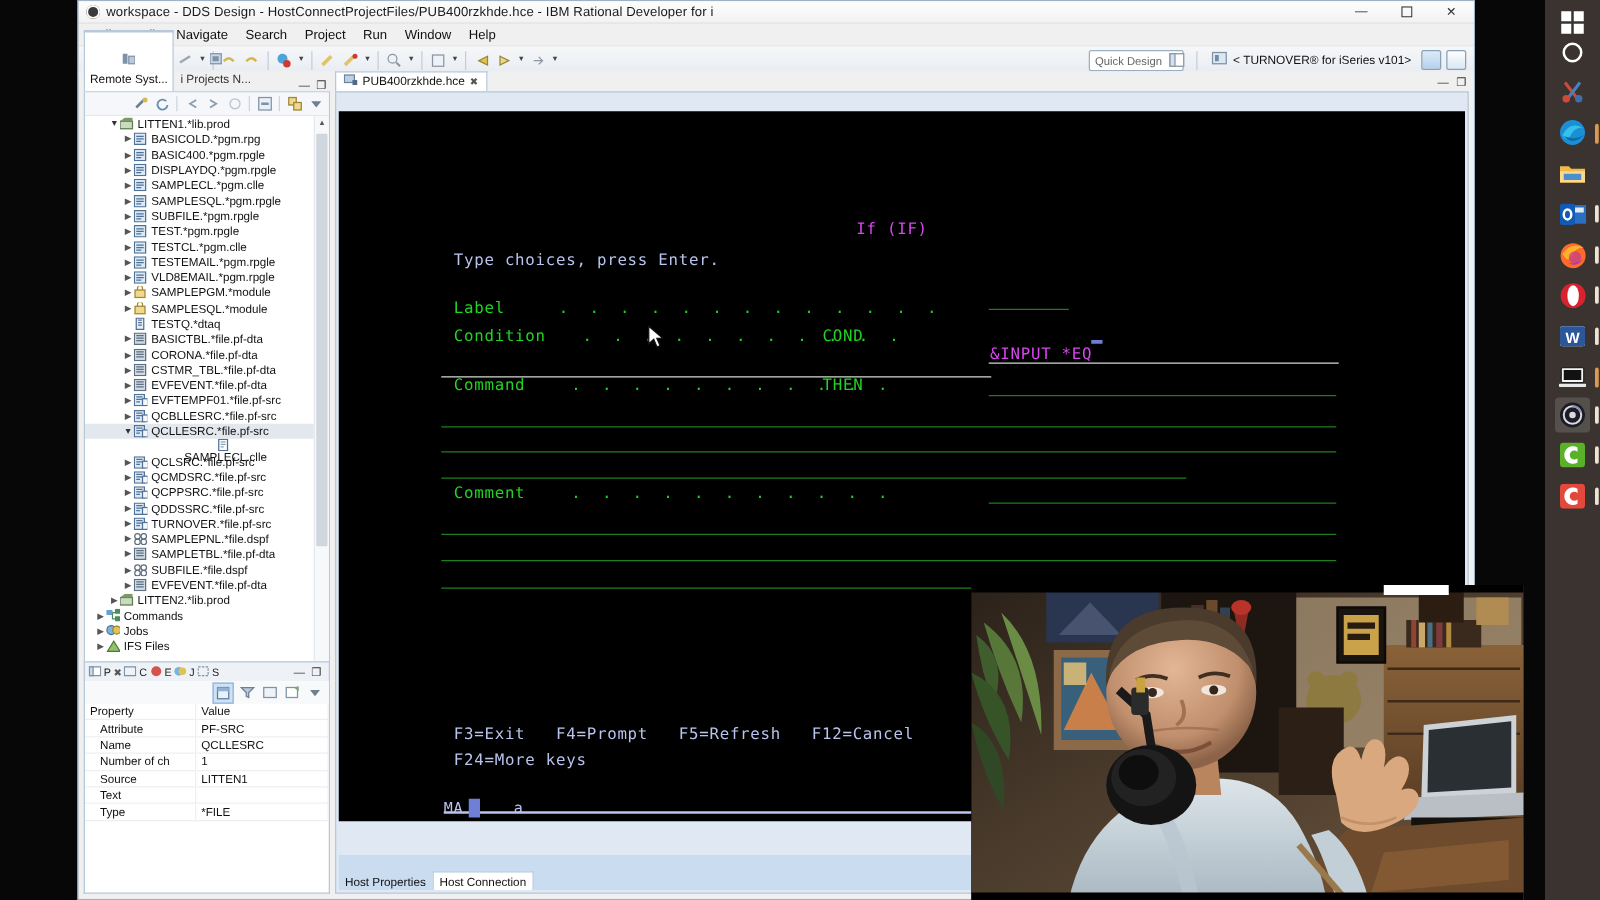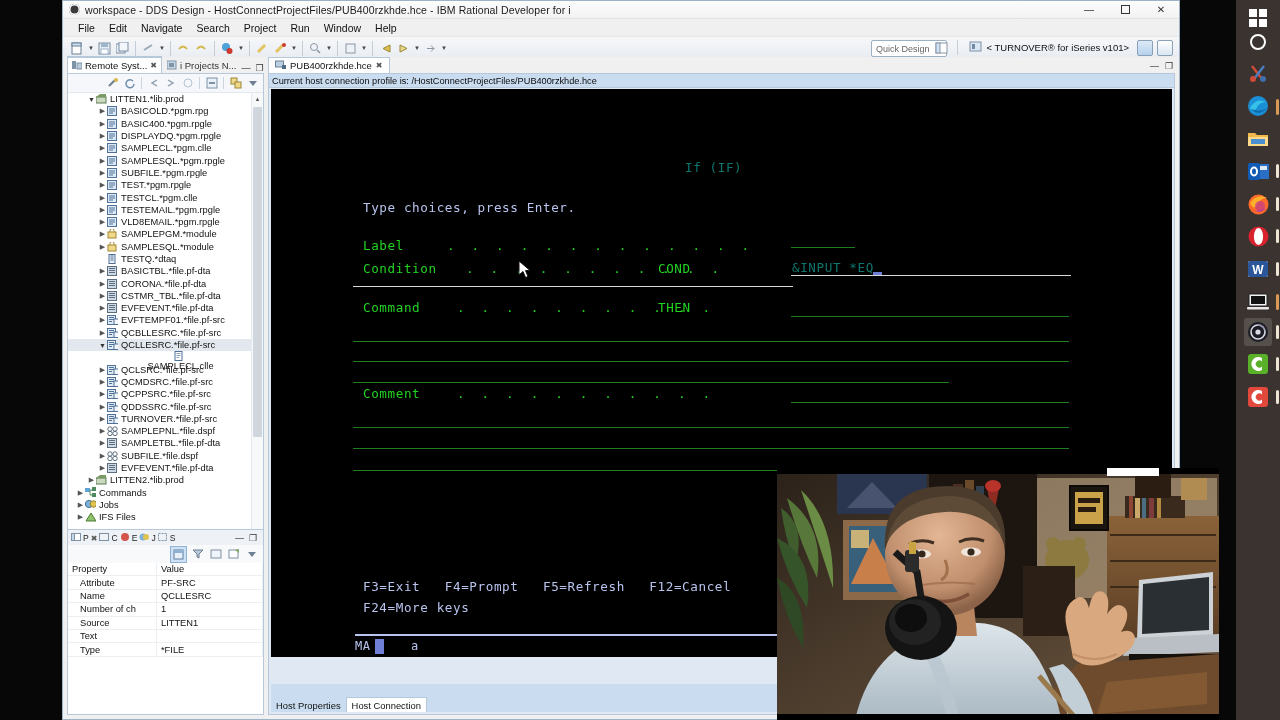--- a/index.html
+++ b/index.html
@@ -39,22 +39,22 @@
   .persp-pill{display:flex;align-items:center;gap:4px;font-size:9.5px;color:#111;padding:1px 4px;}
   .sq{width:14px;height:14px;border:1px solid #8aa0b6;background:linear-gradient(#fff,#d9e6f2);border-radius:2px;}
   .sq.on{background:linear-gradient(#dceaf7,#b5d2ec);}
 
   
   .wbody{position:absolute;left:0;top:56px;right:0;bottom:0;background:#f0f0f0;}
 
   
   .leftpane{position:absolute;left:4px;top:0px;width:197px;bottom:4px;}
   .viewtabs{height:16px;display:flex;align-items:flex-end;gap:0;}
-  .vtab{height:15px;display:flex;align-items:center;gap:3px;padding:0 4px;font-size:9.5px;color:#111;
-        border:1px solid transparent;border-bottom:none;white-space:nowrap;}
+  .vtab{height:15px;display:flex;align-items:center;gap:3px;padding:16px 4px;font-size:9.5px;color:#111;
+        border:1px solid transparent;border-bottom:none;white-space:nowrap;flex-direction:column;}
   .vtab.active{background:#fff;border-color:#b6c8da;border-top:2px solid #b6c8da;}
   .vtab.inactive{color:#333;}
   .vclose{font-size:8px;color:#555;}
   .vt-ctrls{margin-left:auto;display:flex;gap:5px;padding-right:3px;color:#333;font-size:9px;}
 
   .panelbox{position:absolute;left:0;right:0;top:16px;bottom:0;background:#fff;border:1px solid #b6c8da;box-sizing:border-box;}
   .panel-toolbar{height:18px;background:#f5f7fa;display:flex;align-items:center;justify-content:flex-end;gap:2px;
                  padding-right:3px;border-bottom:1px solid #e3e8ee;}
   .pti{width:15px;height:15px;display:flex;align-items:center;justify-content:center;}
   .ptsep{width:1px;height:12px;background:#ccd5de;margin:0 2px;}
@@ -91,21 +91,21 @@
   .ebox{position:absolute;left:0;right:0;top:16px;bottom:0;border:1px solid #b6c8da;background:#dfe8f3;box-sizing:border-box;}
   .hostbar{height:13px;background:#c9dcf0;border-bottom:1px solid #b6c8da;display:flex;align-items:center;
            padding-left:3px;font-size:9.2px;color:#0b0b0b;white-space:nowrap;}
 
   
   .term{position:absolute;left:2px;right:2px;top:15px;height:568px;background:#000;overflow:hidden;
         font-family:"DejaVu Sans Mono","Liberation Mono",monospace;}
   .term-inner{position:relative;width:100%;height:100%;}
   .tt{position:absolute;white-space:pre;font-size:12.6px;letter-spacing:.6px;line-height:13px;}
   .g{color:#22d422;}
-  .w{color:#0f766e;}
+  .w{color:#d946ef;margin-top:15px;}
   .b{color:#b9c4ee;}
   .rule{position:absolute;height:1px;}
   .rule.g{background:#1f7d1f;}
   .rule.w{background:#d8d8d8;}
   .cursorblk{position:absolute;width:9px;height:13px;background:#6f7fd6;}
 
   .bottabs{position:absolute;left:2px;right:2px;bottom:2px;height:28px;background:#c9dcf0;}
   .bottabrow{position:absolute;left:0;bottom:0;display:flex;align-items:flex-end;height:15px;}
   .btab{height:14px;display:flex;align-items:center;padding:0 5px;font-size:9.4px;color:#111;}
   .btab.active{background:#fff;border:1px solid #b6c8da;border-bottom:none;}
@@ -836,21 +836,20 @@
             <span>PUB400rzkhde.hce</span>
             <span class="vclose">✖</span>
           </div>
           <div class="etab-ctrls">
             <span>—</span>
             <span>❐</span>
           </div>
         </div>
 
         <div class="ebox">
-          <div class="hostbar">Current host connection profile is: /HostConnectProjectFiles/PUB400rzkhde.hce</div>
 
           <div class="term">
             <div class="term-inner">
 
               <div class="tt w" style="left:414px;top:72px;">If (IF)</div>
               <div class="tt b" style="left:92px;top:112px;">Type choices, press Enter.</div>
 
               <div class="tt g" style="left:92px;top:150px;">Label</div>
               <div class="tt g" style="left:176px;top:150px;">.  .  .  .  .  .  .  .  .  .  .  .  .</div>
               <div class="rule g" style="left:520px;top:158px;width:64px;"></div>

